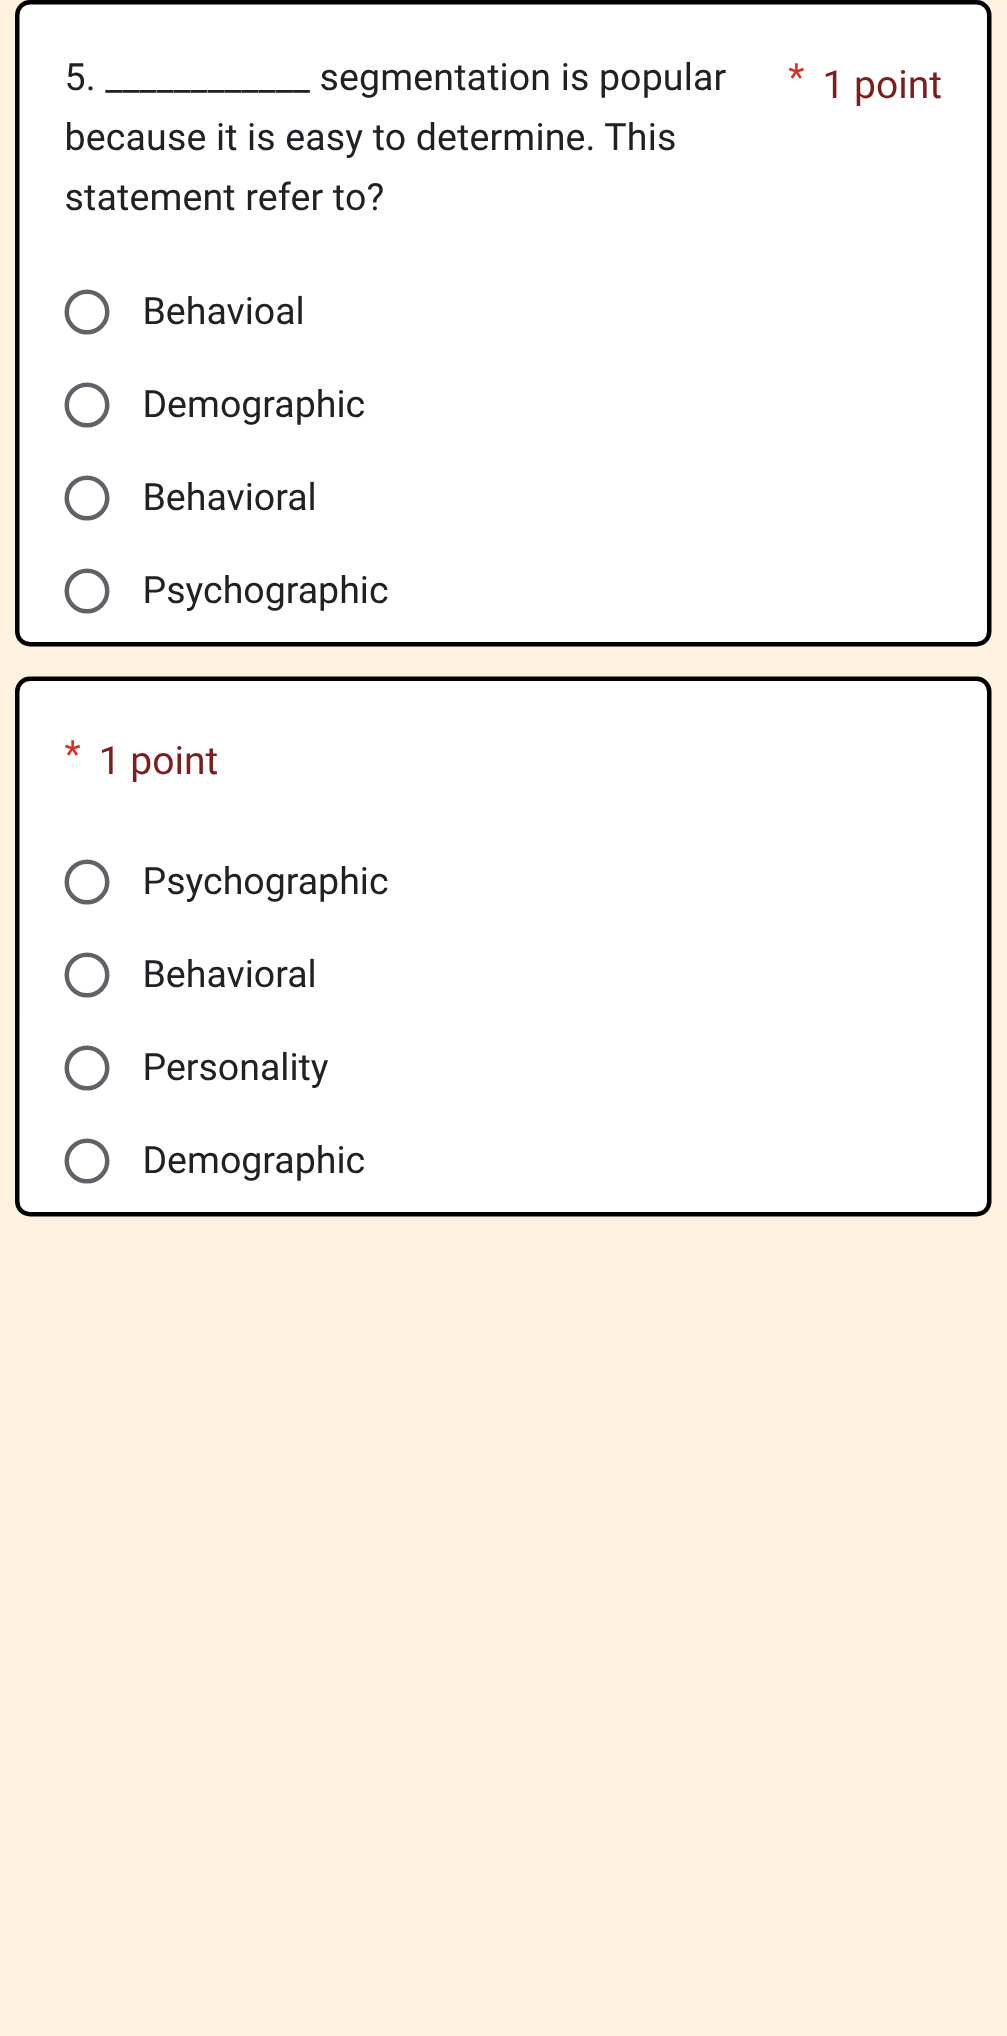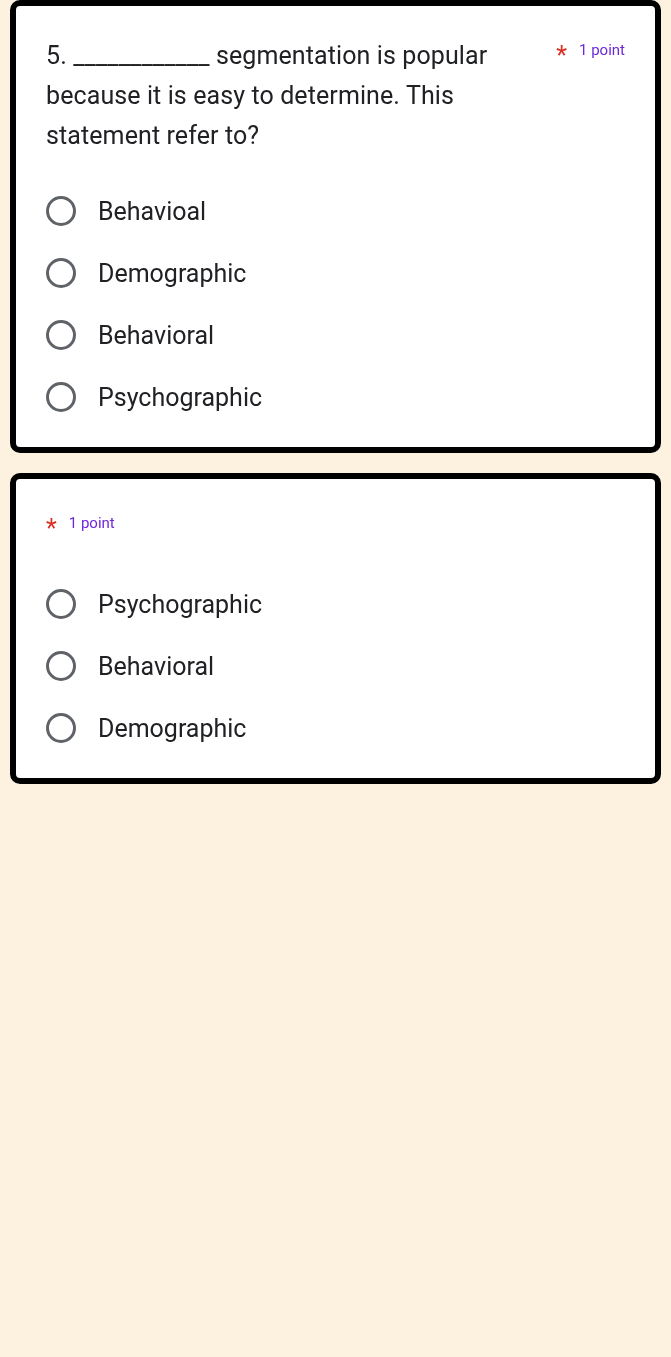--- a/index.html
+++ b/index.html
@@ -8,23 +8,23 @@
       box-sizing: border-box;
     }
     body {
       font-family: 'Roboto', 'Google Sans', Arial, sans-serif;
       background-color: #fdf1e0;
       padding: 0 10px;
       width: 671px;
     }
     .card {
       background-color: #ffffff;
-      border: 6px solid #000000;
+      border: 3px solid #000000;
       border-radius: 10px;
-      padding: 30px 30px 35px 30px;
+      padding: 30px 30px 19px 30px;
       margin-bottom: 20px;
     }
     .question-header {
       display: flex;
       align-items: flex-start;
       gap: 12px;
       margin-bottom: 40px;
     }
     .question-text {
       font-size: 25px;
@@ -32,22 +32,22 @@
       line-height: 1.6;
       flex: 1;
       letter-spacing: 0.1px;
     }
     .required-asterisk {
       color: #d93025;
       font-size: 25px;
       line-height: 1.6;
     }
     .points {
-      color: #6d28d9;
-      font-size: 15px;
+      color: #7f1d1d;
+      font-size: 26px;
       line-height: 1.9;
       white-space: nowrap;
     }
     .options {
       display: flex;
       flex-direction: column;
       gap: 32px;
     }
     .option {
       display: flex;
@@ -105,16 +105,20 @@
     <div class="option">
       <span class="radio-circle"></span>
       <span class="option-label">Psychographic</span>
     </div>
     <div class="option">
       <span class="radio-circle"></span>
       <span class="option-label">Behavioral</span>
     </div>
     <div class="option">
       <span class="radio-circle"></span>
+      <span class="option-label">Personality</span>
+    </div>
+    <div class="option">
+      <span class="radio-circle"></span>
       <span class="option-label">Demographic</span>
     </div>
   </div>
 </div>
 
 </body></html>

